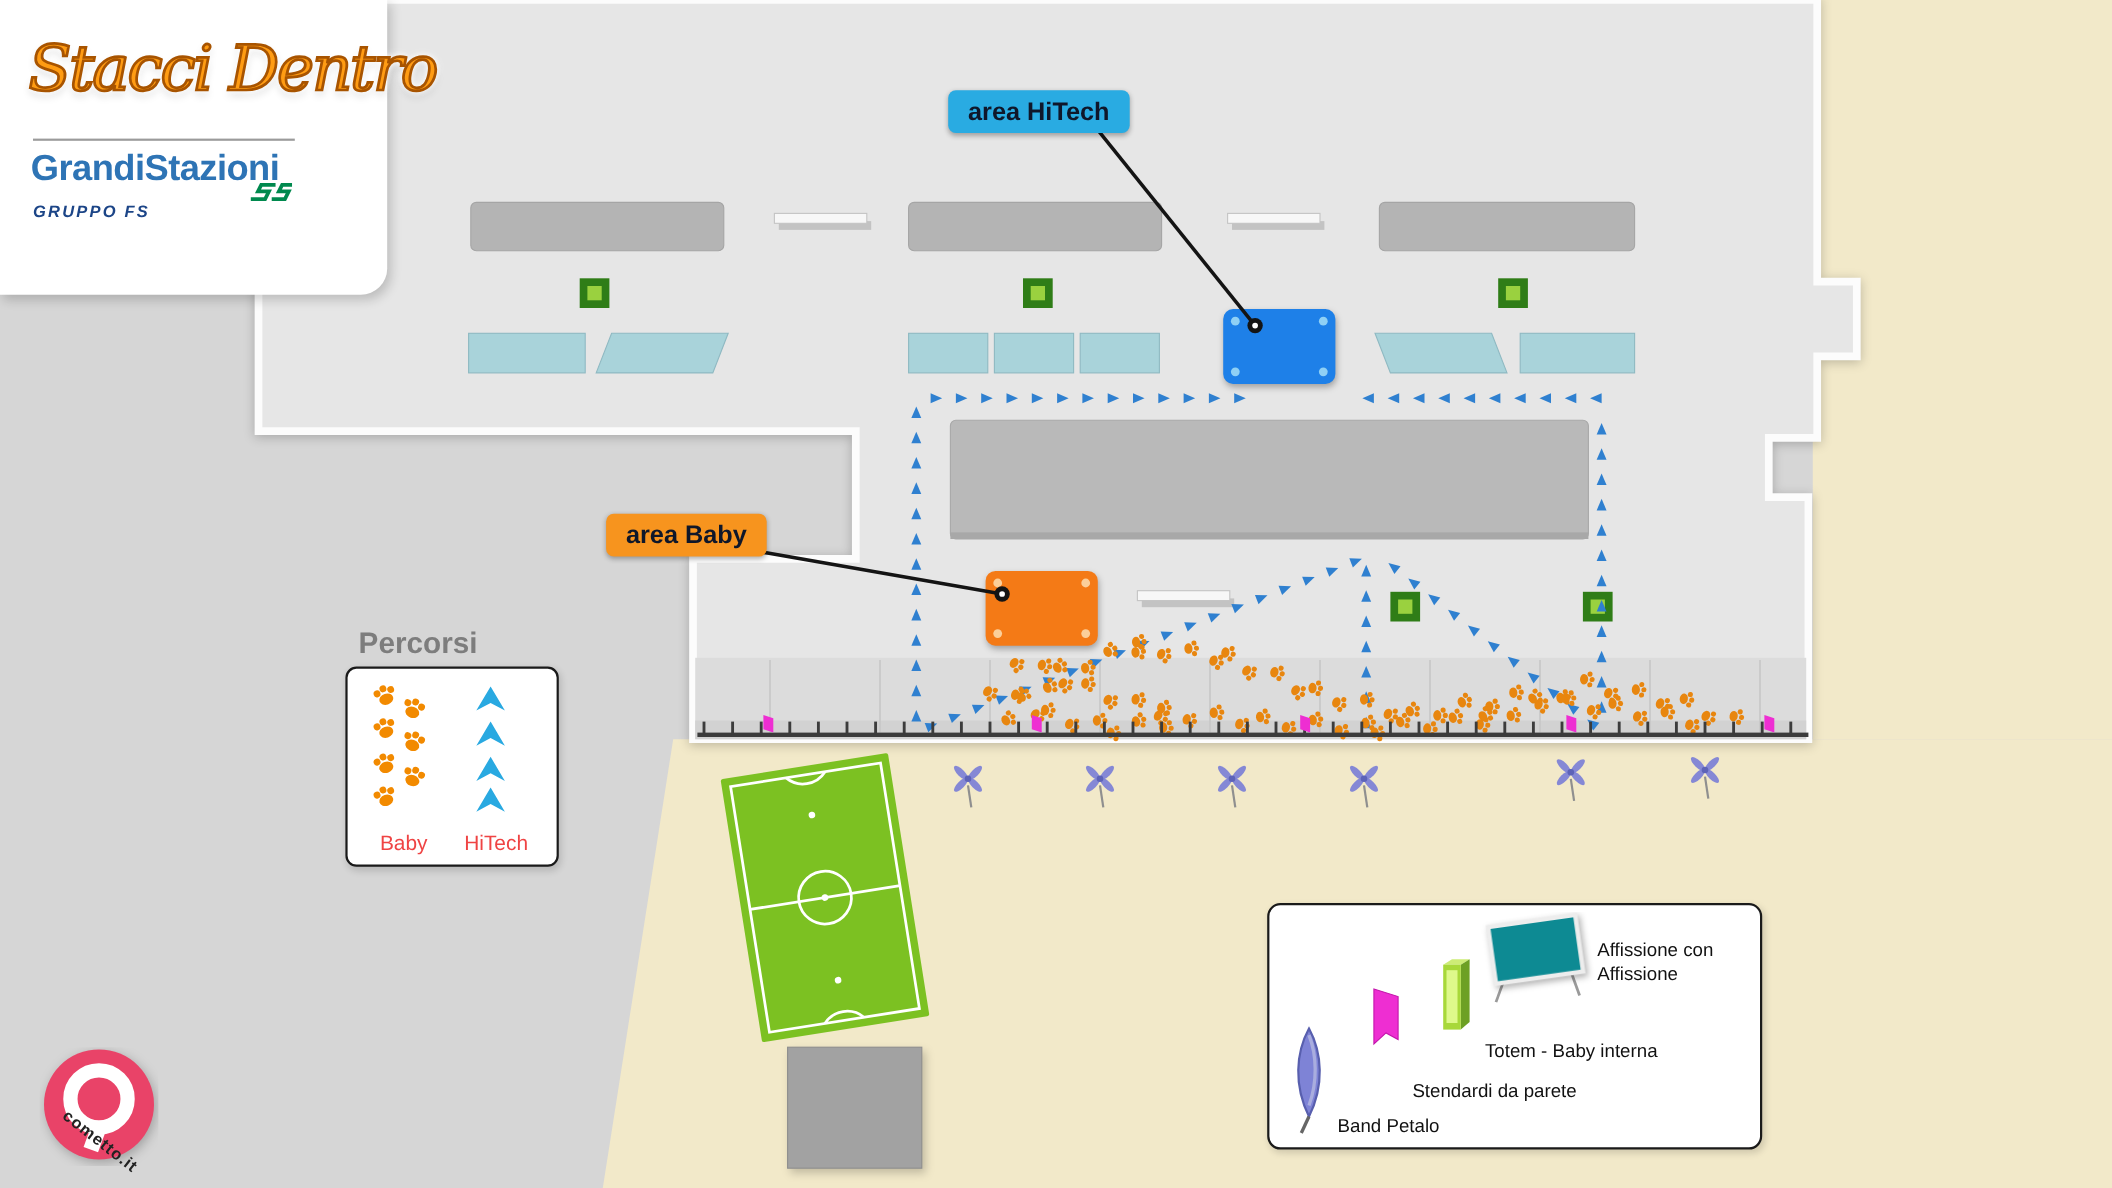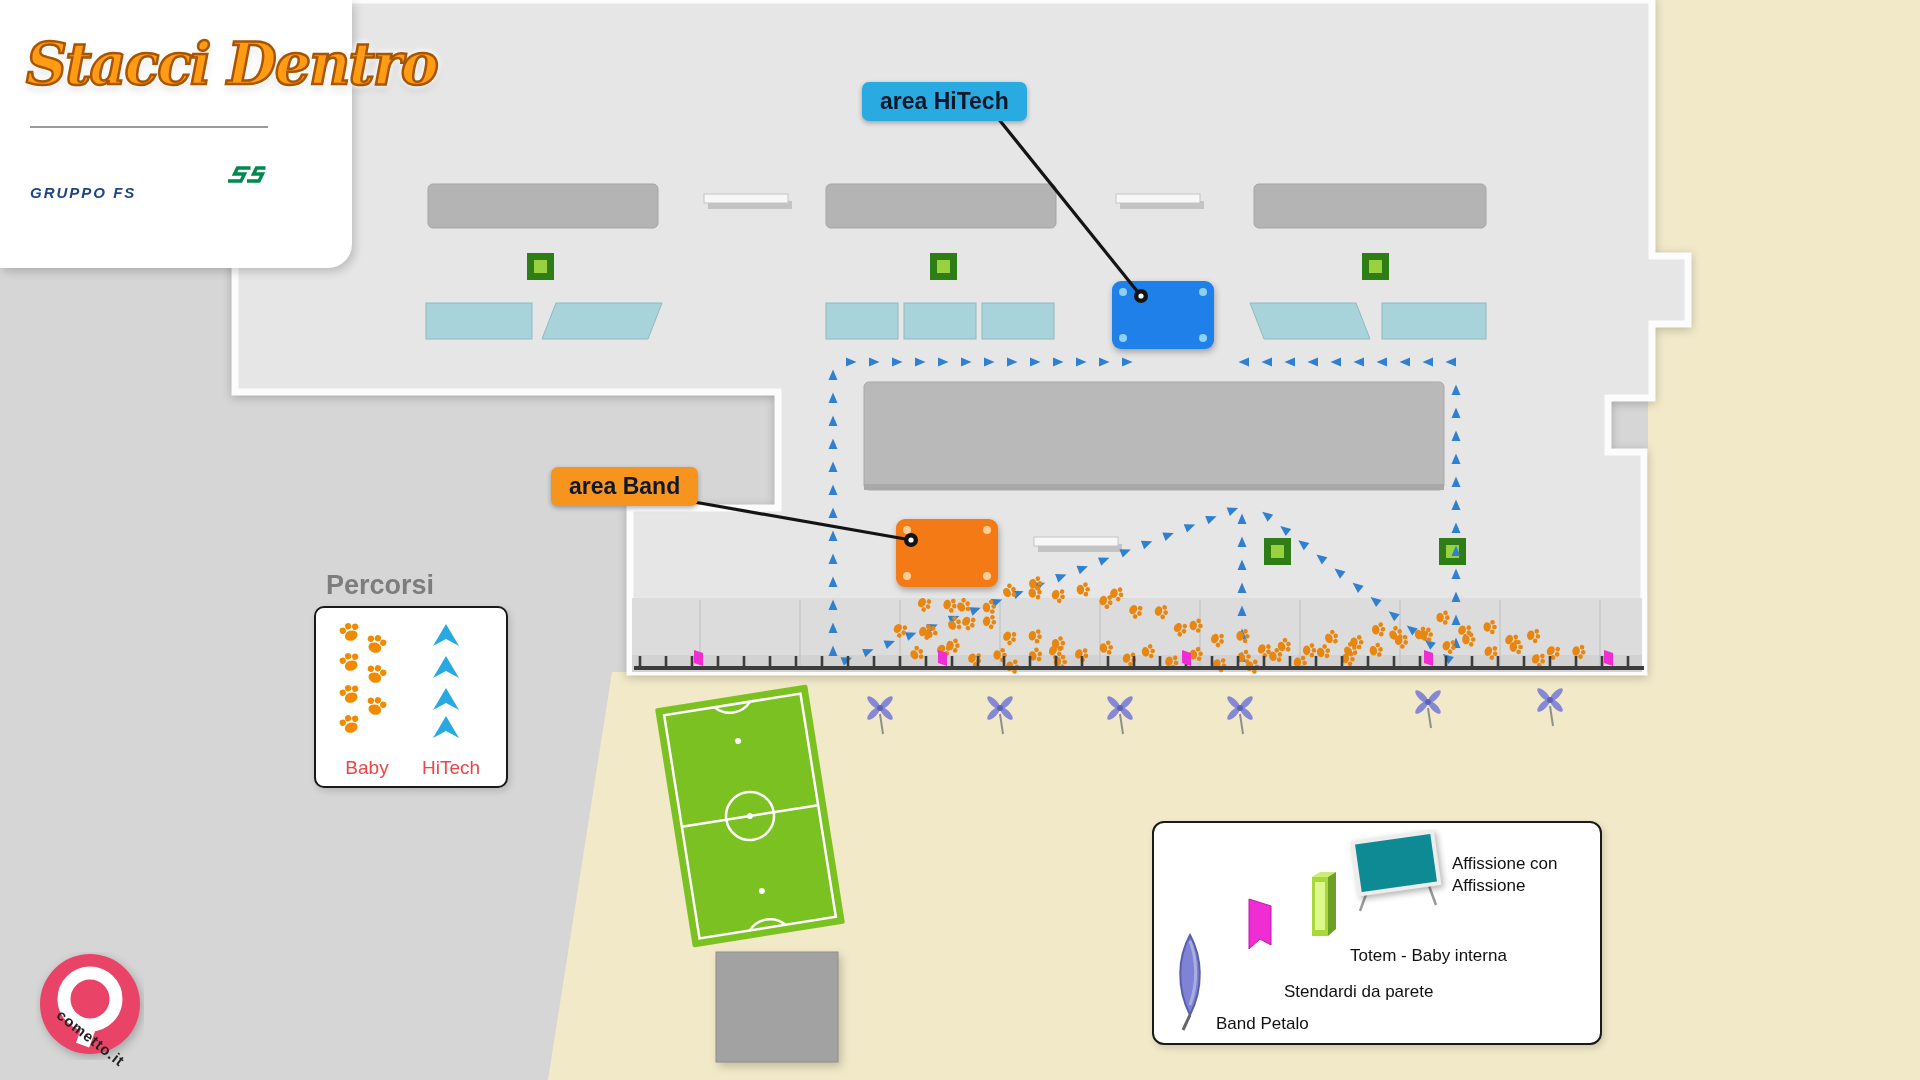--- a/index.html
+++ b/index.html
@@ -10,21 +10,21 @@
   }
   #map{position:absolute;left:0;top:0;}
 
   
   #logo-panel{
     position:absolute;left:0;top:0;width:352px;height:268px;background:#fff;
     border-radius:0 0 24px 0;box-shadow:3px 4px 10px rgba(0,0,0,.18);
   }
   .event-logo{
     position:absolute;left:26px;top:30px;white-space:nowrap;
-    font-family:"DejaVu Serif", serif;font-style:italic;font-weight:bold;
+    font-family:"DejaVu Serif", serif;font-style:italic;font-weight:normal;
     font-size:57px;letter-spacing:-2px;color:#ff9c13;
     -webkit-text-stroke:2.5px #a85400;
     text-shadow:0 0 6px #fff,0 0 6px #fff,0 0 10px #fff,0 4px 8px rgba(0,0,0,.18);
   }
   .brand-rule{position:absolute;left:30px;top:126px;width:238px;height:2px;background:#9b9b9b;}
   .brand-name{
     position:absolute;left:28px;top:134px;font-size:33px;font-weight:bold;
     letter-spacing:-0.5px;color:var(--c-brand-blue,#2e74b5);
   }
   .brand-sub{position:absolute;left:30px;top:162px;width:238px;}
@@ -818,31 +818,32 @@
     <circle cx="1141" cy="296" r="7" fill="#141414"></circle>
       <circle cx="1141" cy="296" r="2.6" fill="#fff"></circle>
     <circle cx="911" cy="540" r="7" fill="#141414"></circle>
       <circle cx="911" cy="540" r="2.6" fill="#fff"></circle>
   </g>
 </svg>
 
 <div id="logo-panel">
   <div class="event-logo">Stacci Dentro</div>
   <div class="brand-rule"></div>
+  <div class="brand-name">GrandiStazioni</div>
   <div class="brand-sub">
     <svg class="fs-glyph" width="40" height="24" viewBox="0 0 40 24">
       <path d="M2,19 h13 l3.5,-7 h-10 l3,-6 h13" fill="none" stroke="#00894e" stroke-width="3.4"></path>
       <path d="M21,19 h12 l3.5,-7 h-9 l3,-6 h9" fill="none" stroke="#00894e" stroke-width="3.4"></path>
     </svg>
     <div class="brand-sub-text">GRUPPO FS</div>
   </div>
 </div>
 
 <div id="badge-hitech" class="area-badge">area HiTech</div>
-<div id="badge-baby" class="area-badge">area Band</div>
+<div id="badge-baby" class="area-badge">area Baby</div>
 
 <div id="percorsi-title">Percorsi</div>
 <div id="percorsi-box">
   <svg id="percorsi-paws" width="76" height="130" viewBox="0 0 76 130">
       <g transform="translate(18,16) rotate(-18) scale(2.1)" fill="#f28a00">
         <ellipse cx="0" cy="1.8" rx="3.1" ry="2.4"></ellipse>
         <circle cx="-3.1" cy="-1.6" r="1.5"></circle>
         <circle cx="0" cy="-2.9" r="1.5"></circle>
         <circle cx="3.1" cy="-1.6" r="1.5"></circle>
       </g>

